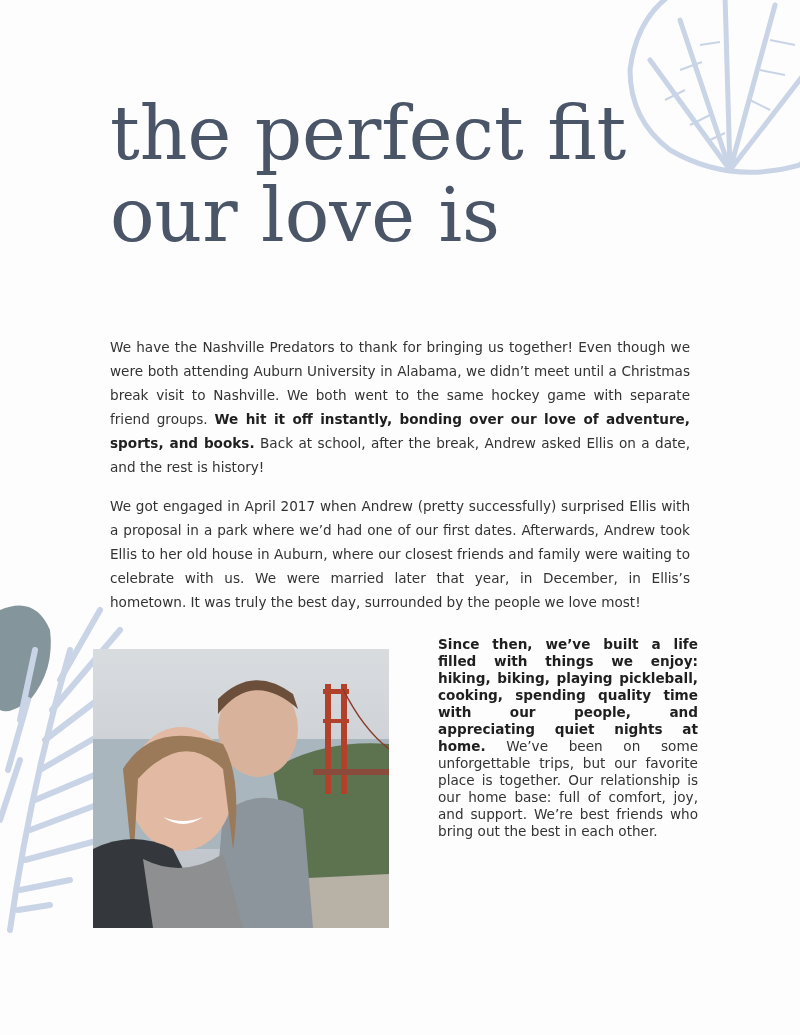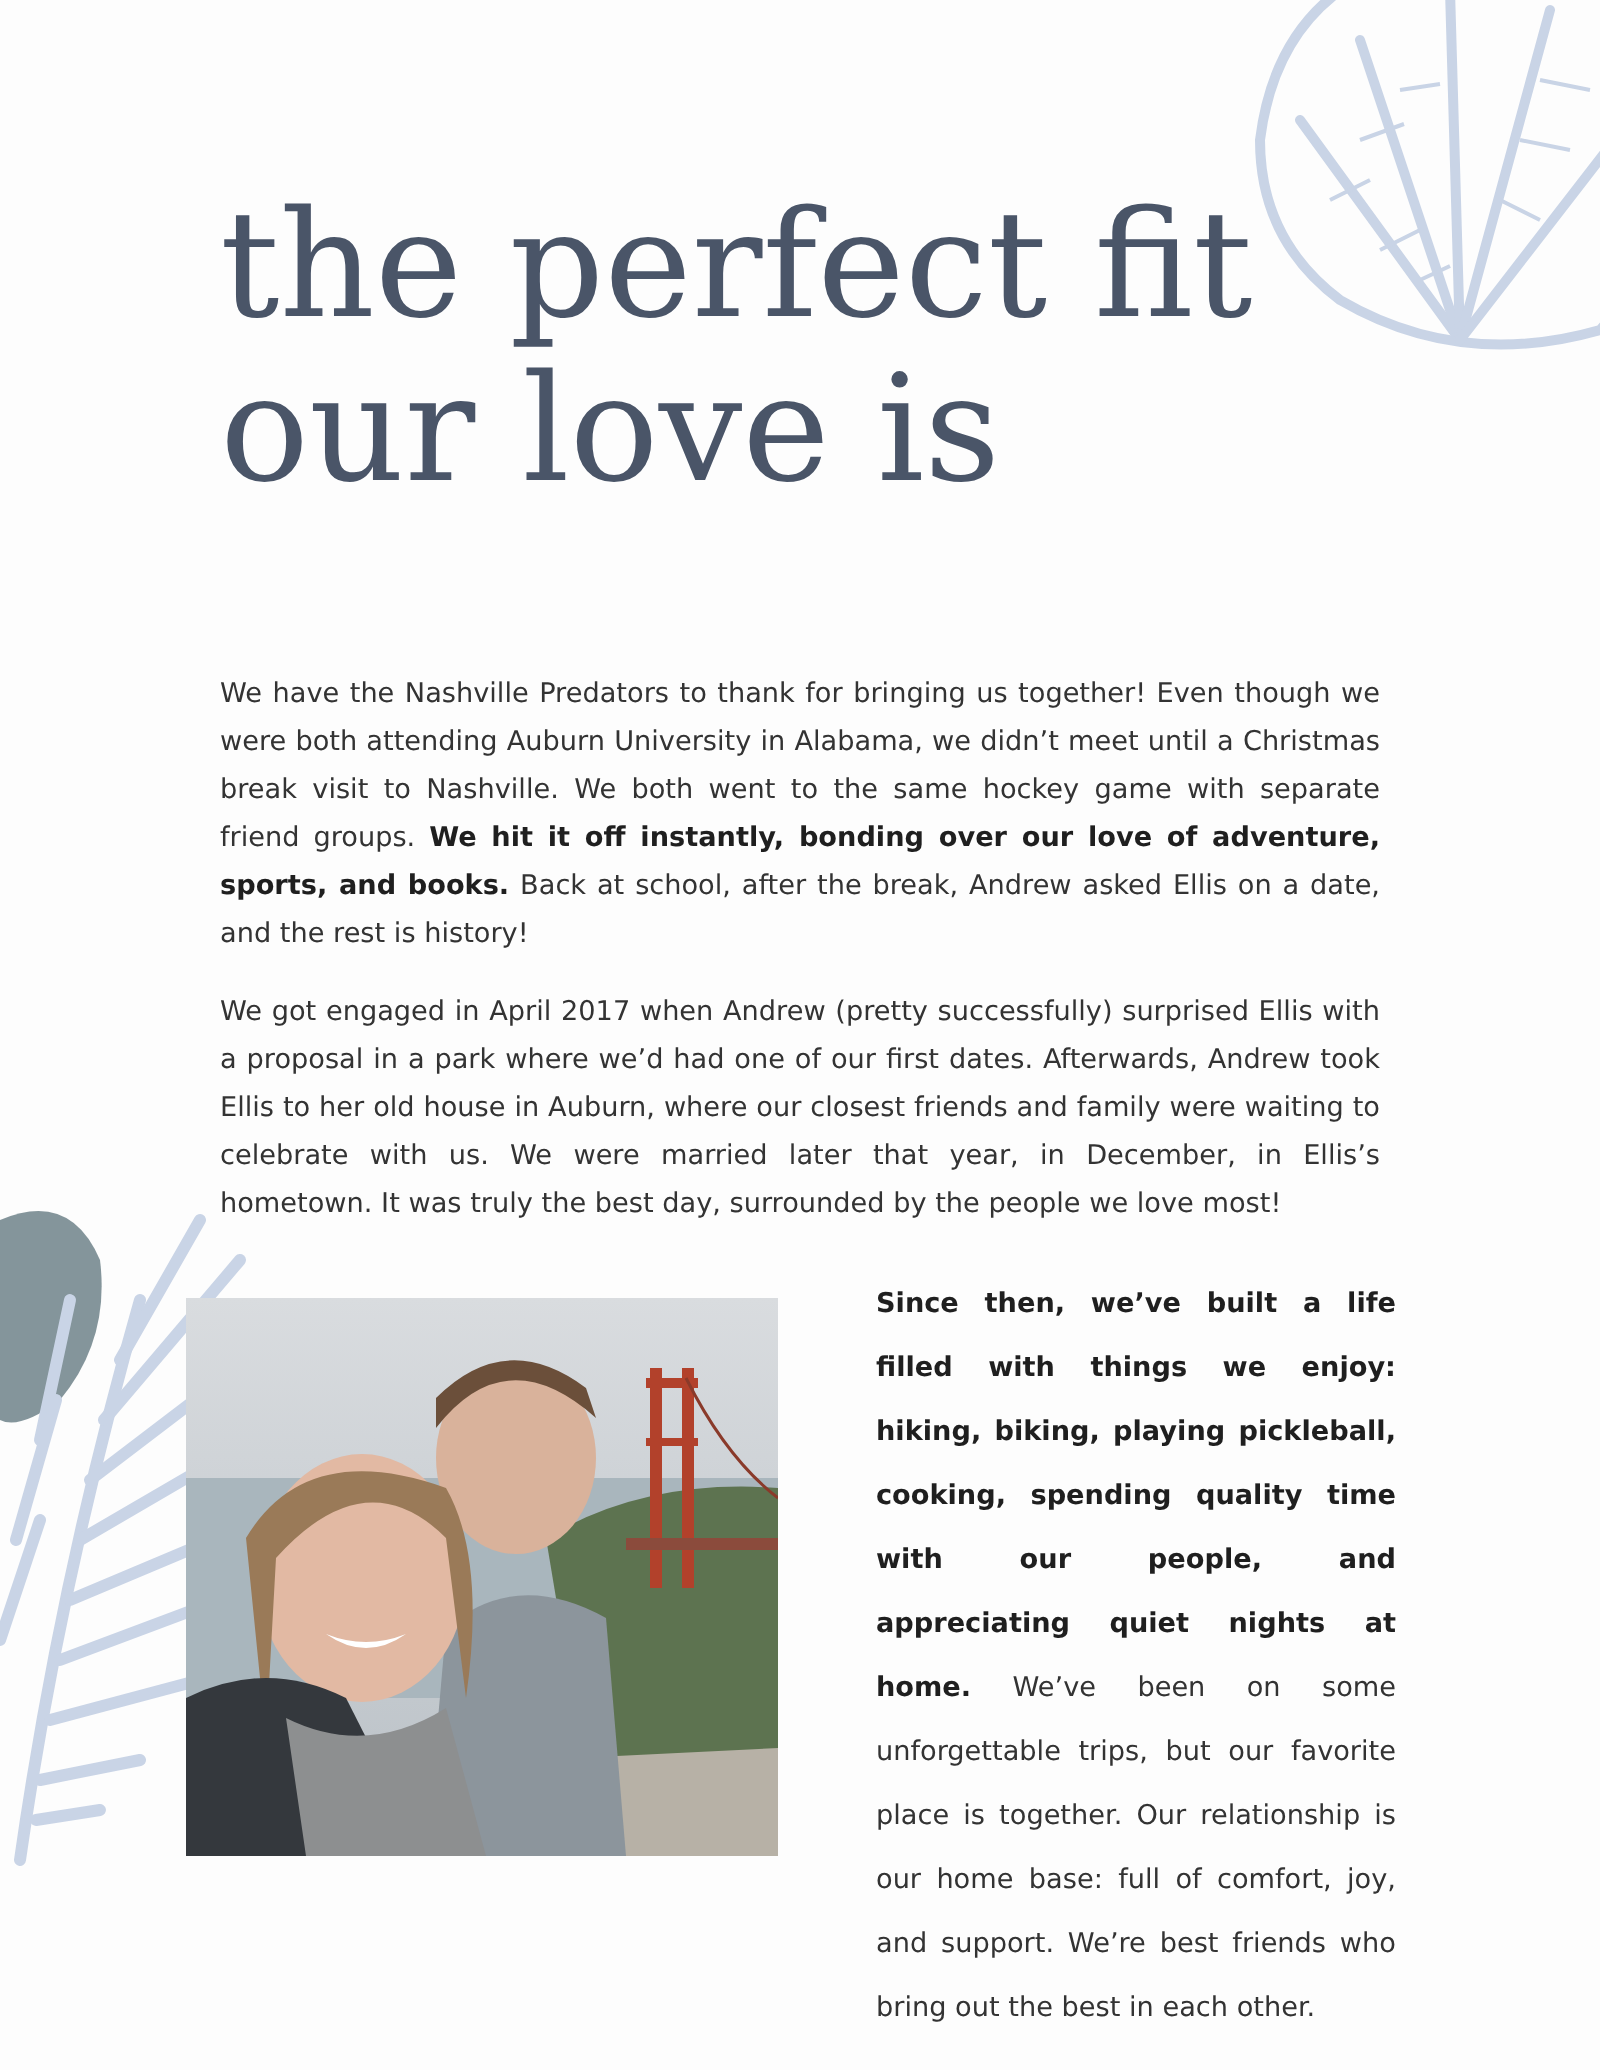--- a/index.html
+++ b/index.html
@@ -32,21 +32,21 @@
   }
   .p1 { top: 320px; margin-top: 15px; }
   .p2 { top: 462px; margin-top: 32px; }
   .para b, .side b { font-weight: bold; color: #1f1f1f; }
   .photo {
     position: absolute; left: 93px; top: 649px; width: 296px; height: 279px;
     overflow: hidden; background: #cfd3d6;
   }
   .side {
     position: absolute; left: 438px; top: 636px; width: 260px;
-    font-size: 13.6px; line-height: 32px; text-align: justify; color: #333; margin: 0;
+    font-size: 13.6px; line-height: 17px; text-align: justify; color: #333; margin: 0;
   }
 </style>
 </head>
 <body>
 
 <svg class="shell" viewBox="0 0 230 230">
   <g fill="none" stroke="#c9d4e6" stroke-width="5" stroke-linecap="round">
     <path d="M20 120 Q30 40 110 25 Q200 20 225 100 Q230 170 190 215 Q120 235 60 200 Q20 170 20 120 Z"></path>
     <path d="M120 220 L40 110"></path>
     <path d="M120 220 L70 70"></path>

